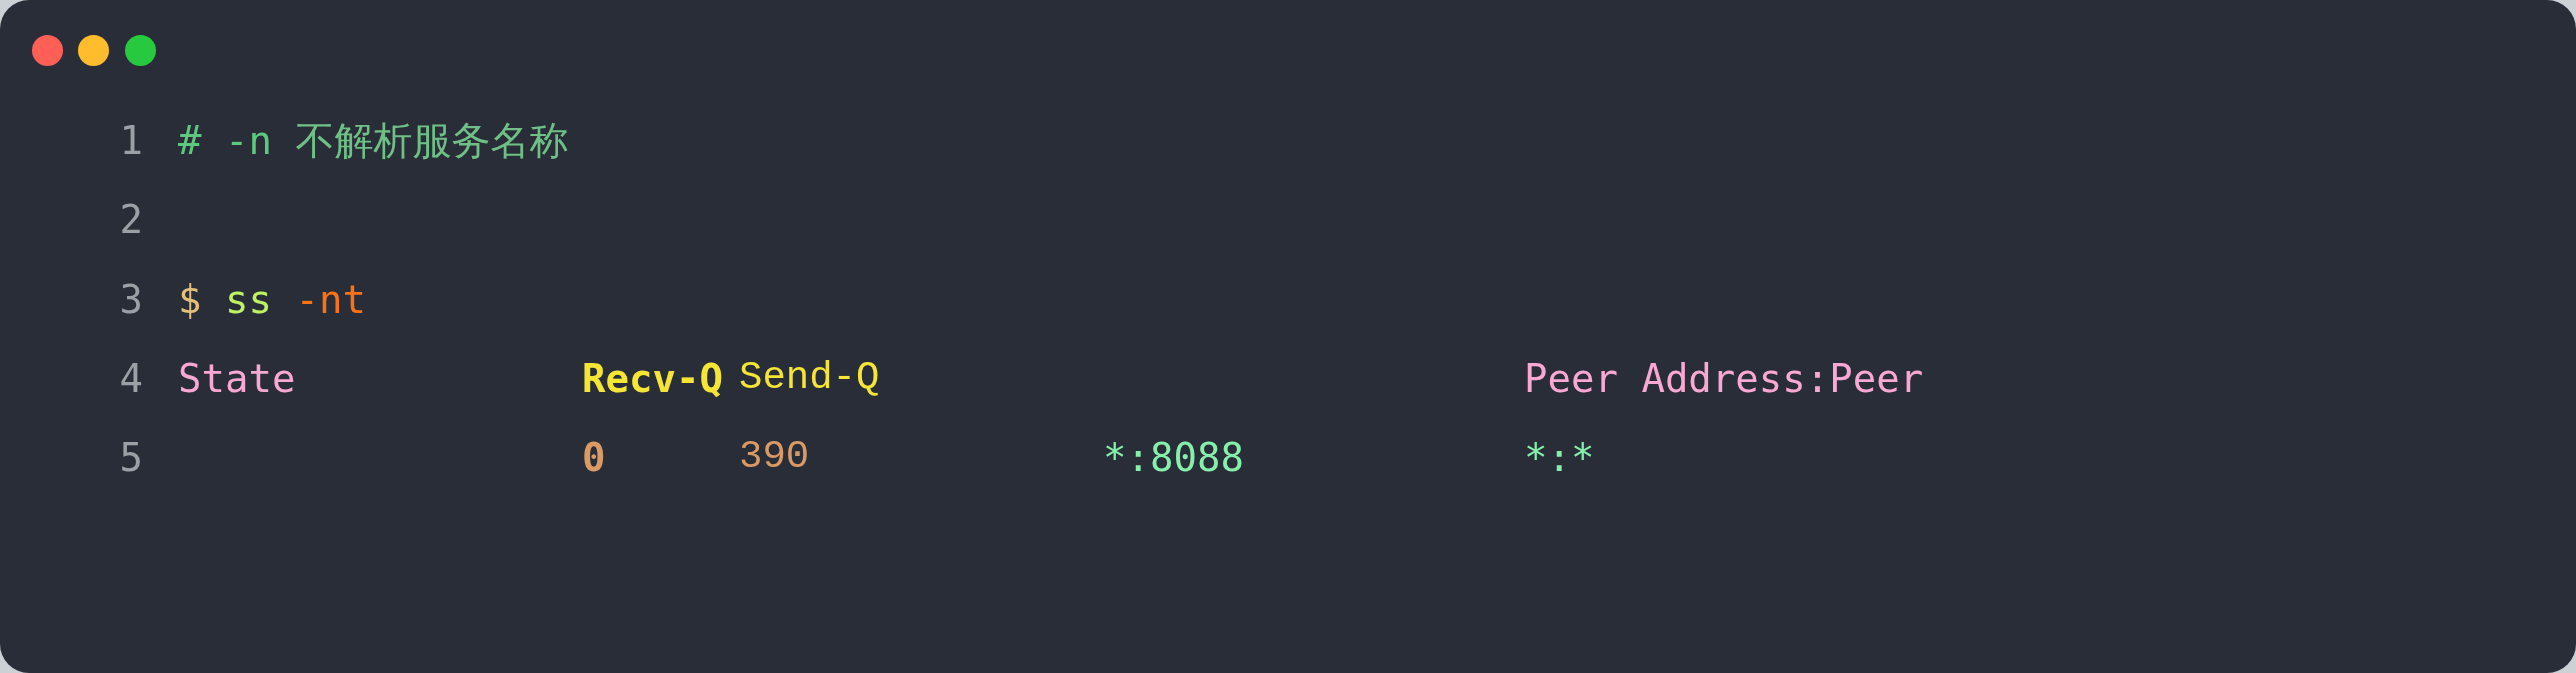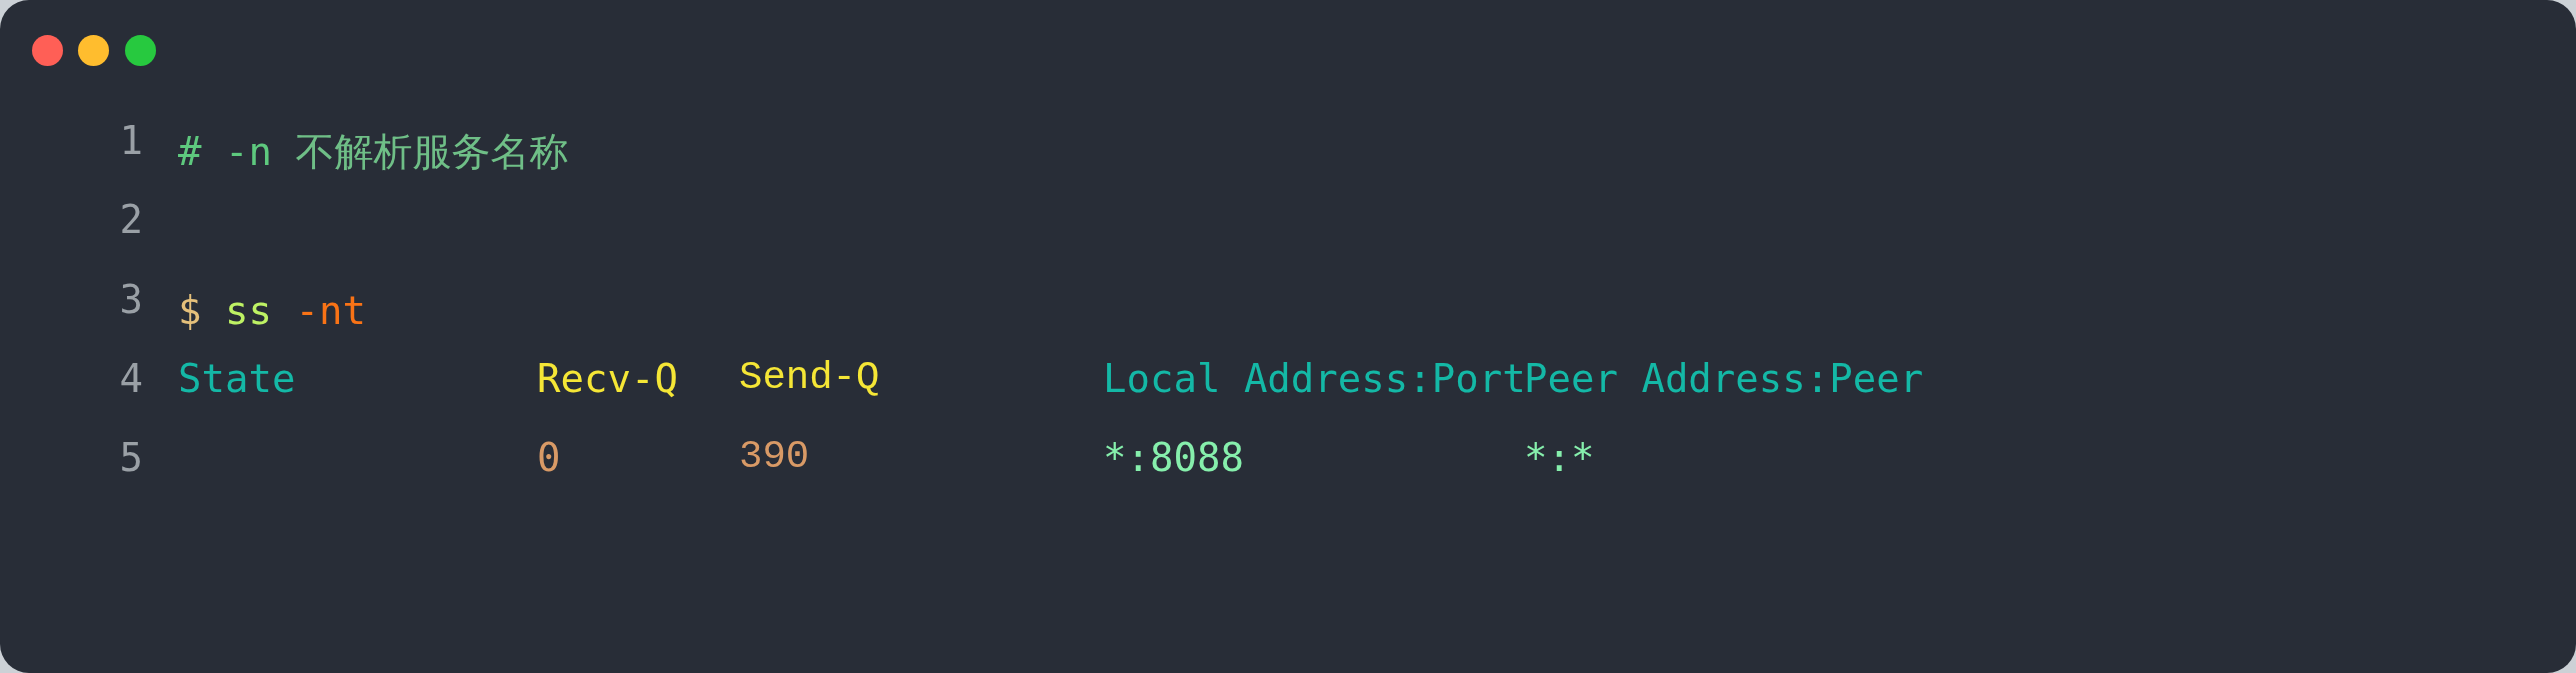--- a/index.html
+++ b/index.html
@@ -77,52 +77,52 @@
     width: 143px;
     text-align: right;
     color: #9aa0a6;
     font-size: 39px;
     line-height: 79px;
   }
 
   .line-content {
     position: absolute;
     left: 178px;
-    top: 11px;
+    top: 0;
     white-space: pre;
     font-size: 39px;
     line-height: 79px;
   }
 
   
   .tok-comment   { color: #5ec97e; }
   .tok-comment-cjk {
     color: #6fbf87;
     font-family: "DejaVu Sans", "Liberation Sans", sans-serif;
     font-size: 39px;
   }
   .tok-prompt    { color: #e5c07b; }
   .tok-cmd       { color: #bef264; }
   .tok-flag      { color: #f97316; }
   .tok-number    { color: #d99a66; }
   .tok-addr      { color: #86efac; }
-  .tok-header-b  { color: #14b8a6; }
+  .tok-header-b  { color: #f9a8d4; }
   .tok-header-y  { color: #f5e636; }
   .tok-state     { color: #f5e636; }
 
   
   .col {
     position: absolute;
     top: 0;
     white-space: pre;
     font-size: 39px;
     line-height: 79px;
   }
   .c0  { left: 178px;  }
-  .c14 { left: 537px;  }
+  .c14 { left: 582px; font-weight: bold;  }
   .c20 { left: 739px; font-family: Liberation Mono, monospace;  }
   .c33 { left: 1103px; }
   .c48 { left: 1524px; }
 </style>
 </head>
 <body>
 
 <div id="terminal-window">
 
   <div id="titlebar">
@@ -145,21 +145,20 @@
     <div class="code-line l3">
       <span class="gutter">3</span>
       <span class="line-content"><span class="tok-prompt">$</span><span class="tok-cmd"> ss</span><span class="tok-flag"> -nt</span></span>
     </div>
 
     <div class="code-line l4">
       <span class="gutter">4</span>
       <span class="col c0  tok-header-b">State</span>
       <span class="col c14 tok-header-y">Recv-Q</span>
       <span class="col c20 tok-header-y">Send-Q</span>
-      <span class="col c33 tok-header-b">Local Address:Port</span>
       <span class="col c48 tok-header-b">Peer Address:Peer</span>
     </div>
 
     <div class="code-line l5">
       <span class="gutter">5</span>
       <span class="col c14 tok-number">0</span>
       <span class="col c20 tok-number">390</span>
       <span class="col c33 tok-addr">*:8088</span>
       <span class="col c48 tok-addr">*:*</span>
     </div>

